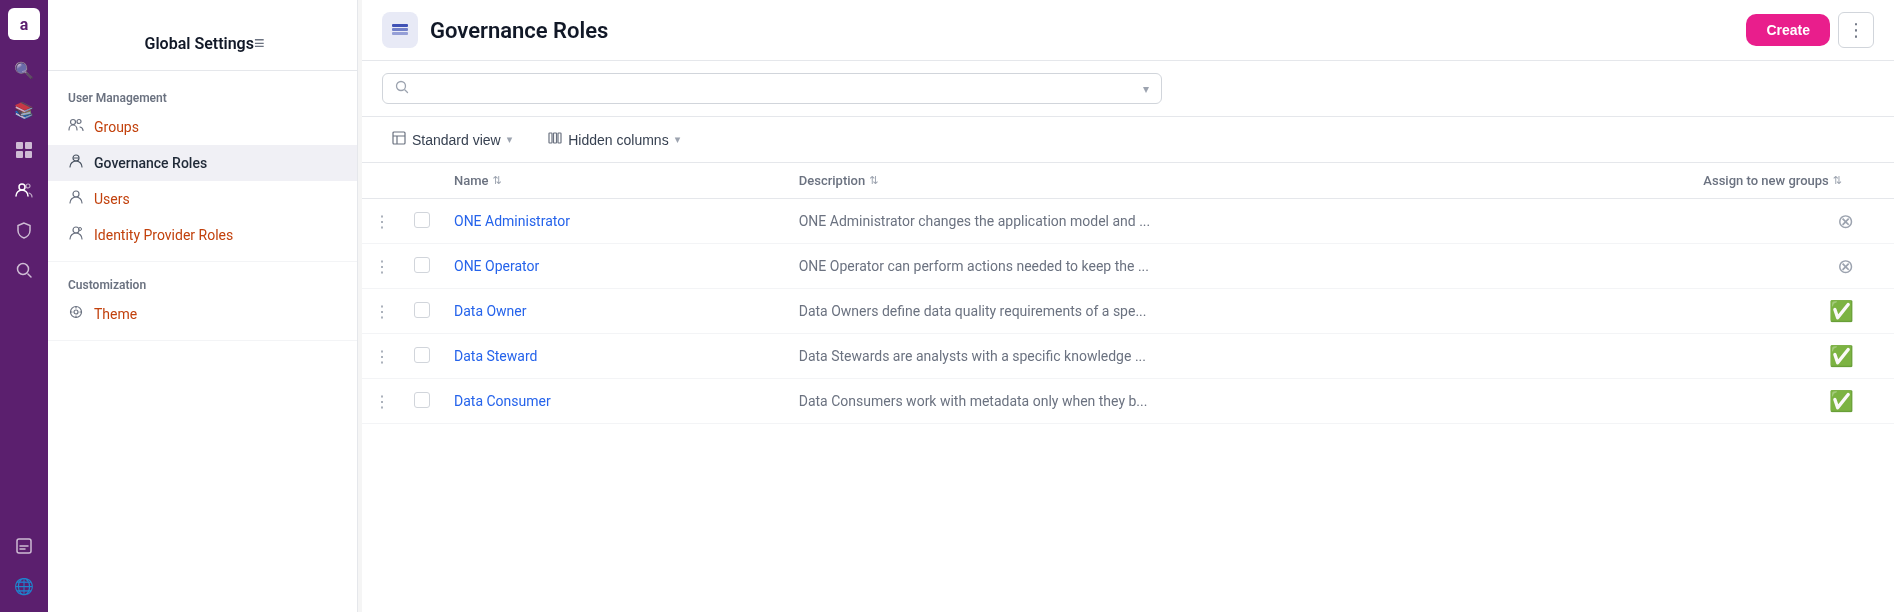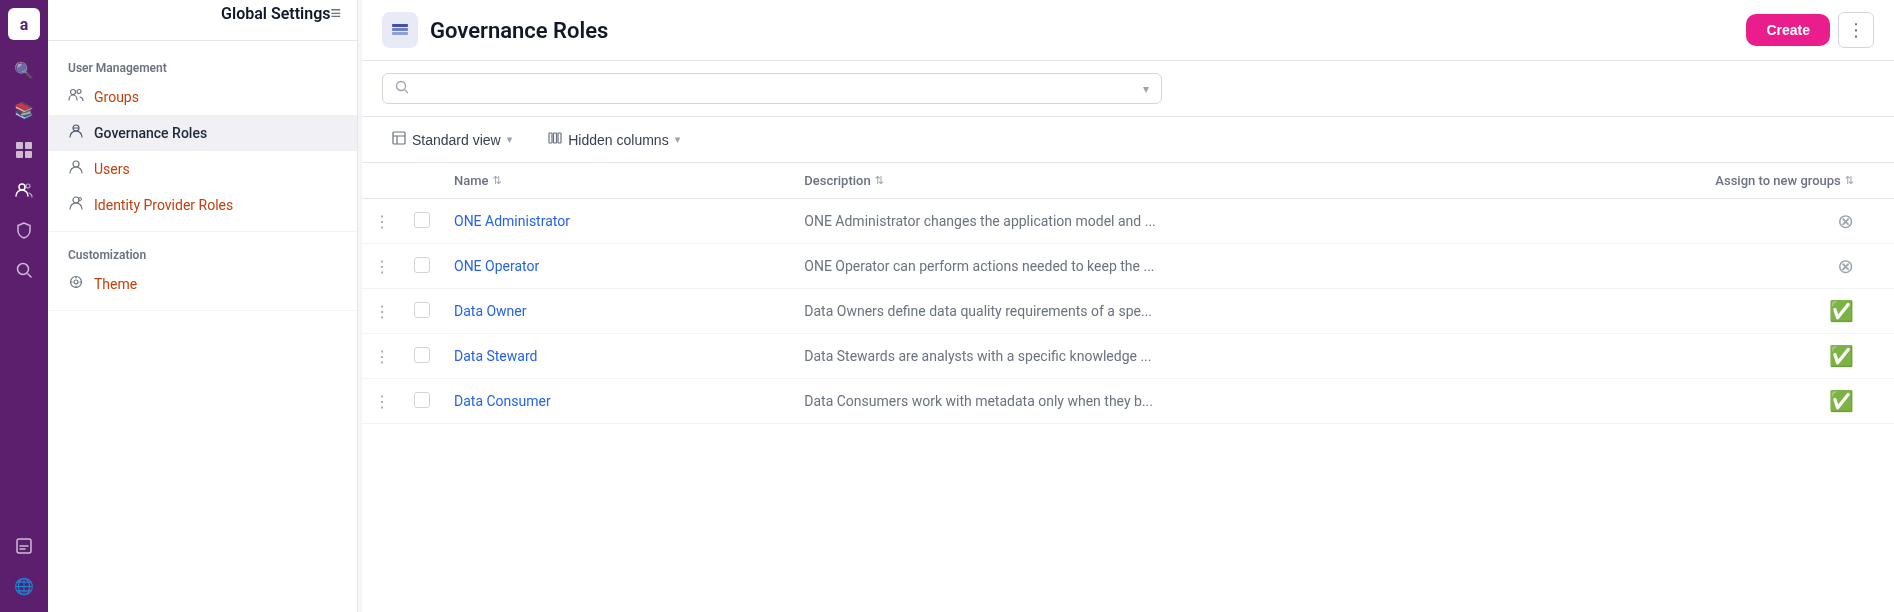--- a/index.html
+++ b/index.html
@@ -47,22 +47,22 @@
       width: 310px;
       background: white;
       border-right: 1px solid #e5e7eb;
       display: flex;
       flex-direction: column;
       flex-shrink: 0;
     }
     .left-panel-header {
       display: flex;
       align-items: center;
-      justify-content: flex-end;
-      padding: 2px 16px 16px 20px;
+      justify-content: center;
+      padding: 32px 16px 16px 20px;
       border-bottom: 1px solid #e5e7eb;
     }
     .left-panel-header .title {
       font-size: 16px;
       font-weight: 600;
       color: #111827;
     }
     .left-panel-header .menu-icon {
       color: #6b7280;
       cursor: pointer;
@@ -236,21 +236,21 @@
       font-size: 13px;
       font-weight: 500;
       color: #6b7280;
       background: white;
       white-space: nowrap;
     }
     thead th:first-child { width: 40px; }
     thead th:nth-child(2) { width: 40px; }
     thead th:nth-child(3) { min-width: 180px; }
     thead th:nth-child(4) { flex: 1; }
-    thead th:last-child { text-align: right; padding-right: 40px; }
+    thead th:last-child { text-align: right; padding-right: 52px; }
 
     tbody tr {
       border-bottom: 1px solid #f3f4f6;
     }
     tbody td {
       padding: 10px 12px;
       color: #374151;
       font-size: 14px;
     }
     tbody td:first-child { width: 40px; color: #9ca3af; text-align: center; }

